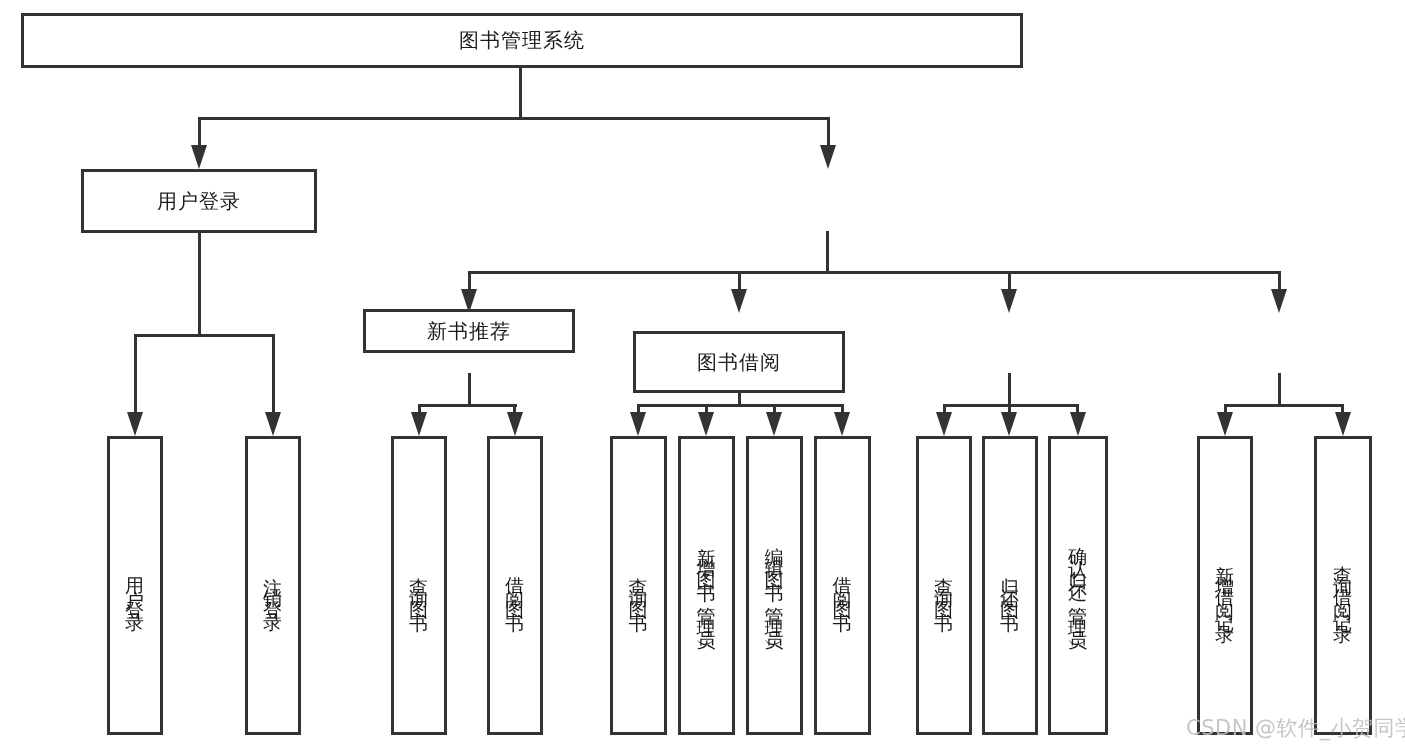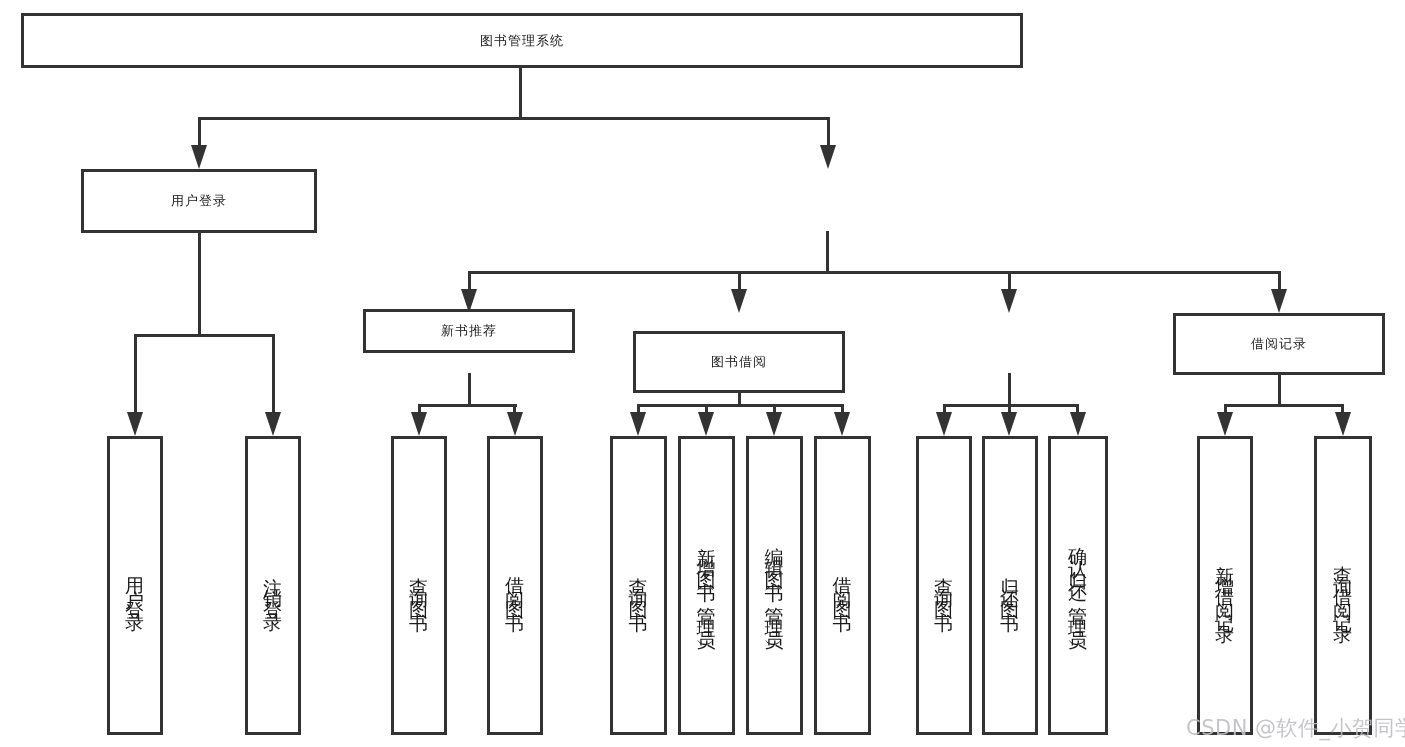--- a/index.html
+++ b/index.html
@@ -19,21 +19,21 @@
   .box{
     position:absolute;
     box-sizing:border-box;
     border:3px solid var(--line);
     background:#ffffff;
     display:flex;
     align-items:center;
     justify-content:center;
   }
   .box.h .lbl{
-    font-size:13px;
+    font-size:20px;
     letter-spacing:1px;
     white-space:nowrap;
     color:var(--text);
   }
   .box.v .lbl{
     writing-mode:vertical-rl;
     text-orientation:mixed;
     font-size:19px;
     letter-spacing:12px;
     line-height:1;
@@ -132,23 +132,20 @@
   <div class="box h" style="left:81px;top:169px;width:236px;height:64px">
     <span class="lbl">用户登录</span>
   </div>
 
   <div class="box h" style="left:363px;top:309px;width:212px;height:44px">
     <span class="lbl">新书推荐</span>
   </div>
   <div class="box h" style="left:633px;top:331px;width:212px;height:62px">
     <span class="lbl">图书借阅</span>
   </div>
-  <div class="box h" style="left:1173px;top:313px;width:212px;height:62px">
-    <span class="lbl">借阅记录</span>
-  </div>
 
   <div class="box v" style="left:107px;top:436px;width:56px;height:299px">
     <span class="lbl">用户登录</span>
   </div>
   <div class="box v" style="left:245px;top:436px;width:56px;height:299px">
     <span class="lbl">注销登录</span>
   </div>
 
   <div class="box v" style="left:391px;top:436px;width:56px;height:299px">
     <span class="lbl">查询图书</span>

